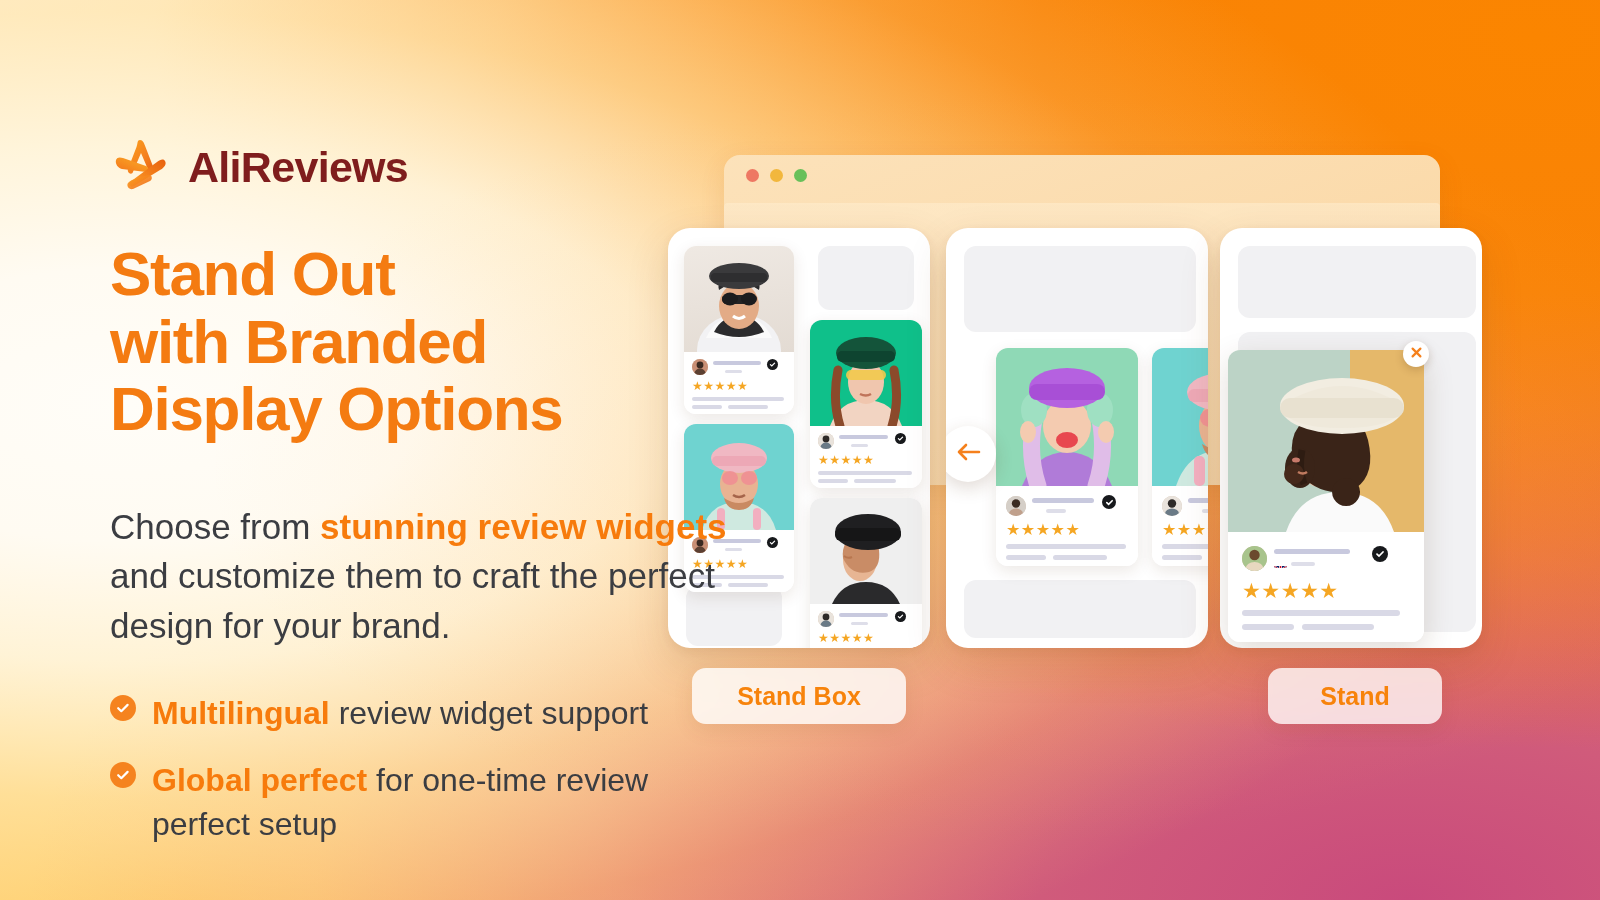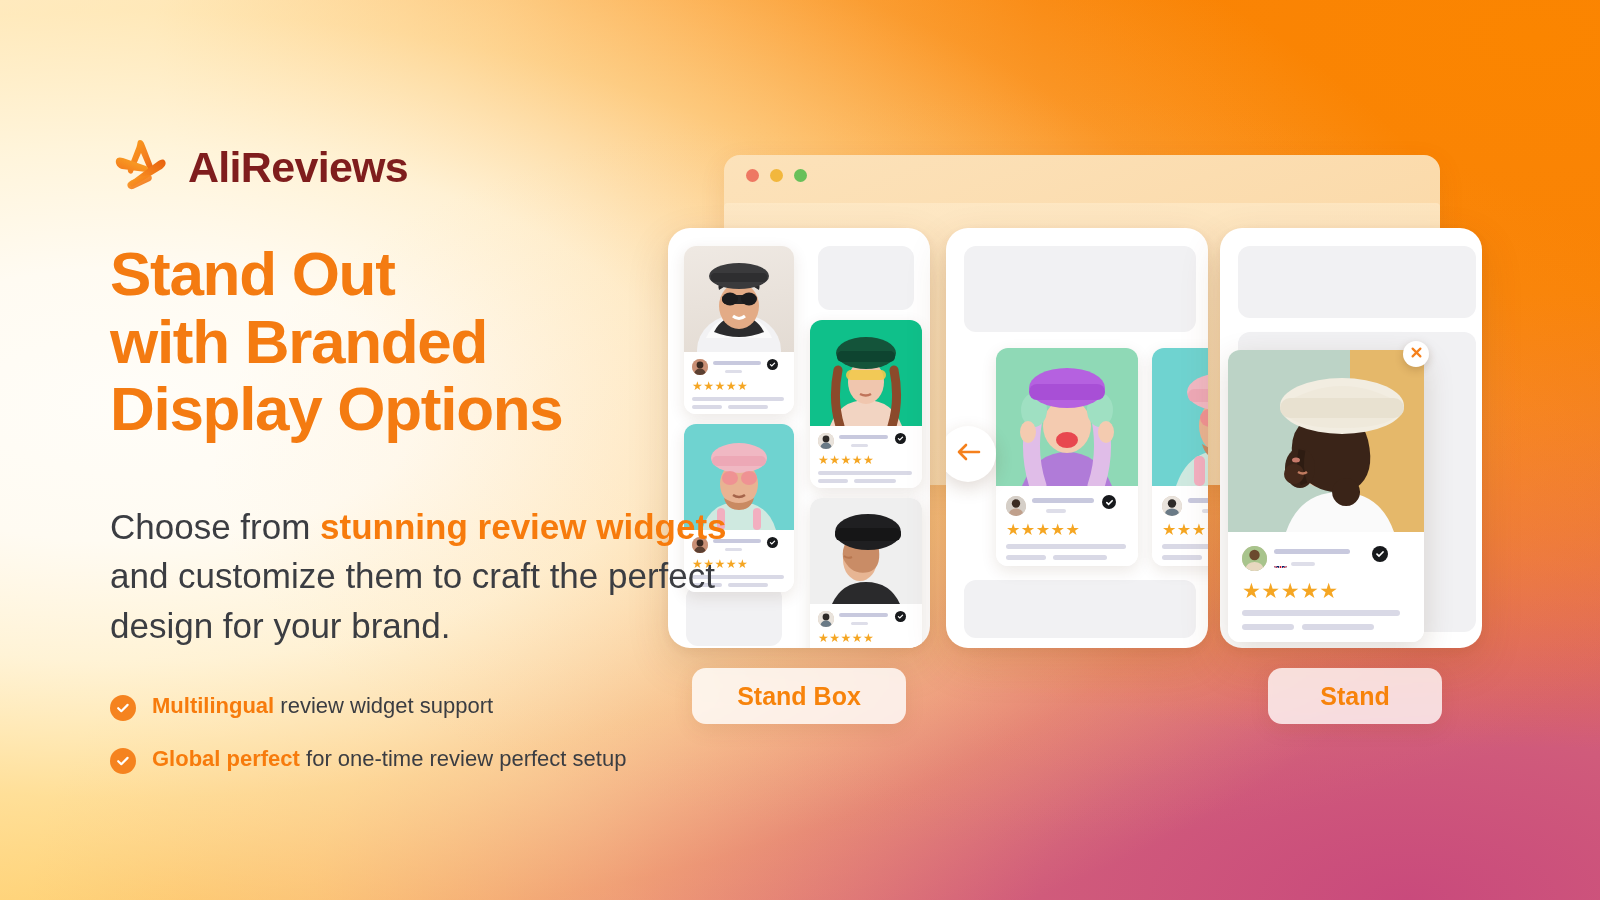--- a/index.html
+++ b/index.html
@@ -50,21 +50,21 @@
   }
   .subcopy b { color:#F77B0C; font-weight:700; }
 
   .bullets { margin-top:40px; display:flex; flex-direction:column; gap:23px; }
   .bullet { display:flex; align-items:flex-start; gap:16px; }
   .check {
     flex:0 0 26px; width:26px; height:26px; border-radius:50%;
     background:#F5831F; position:relative; margin-top:4px;
   }
   .check svg { position:absolute; left:5px; top:5px; }
-  .bullet-text { font-size:22px; line-height:1.38; color:#3B3D42; }
+  .bullet-text { font-size:32px; line-height:1.38; color:#3B3D42; }
   .bullet-text b { color:#F77B0C; font-weight:700; }
 
   
   .stage { position:absolute; left:640px; top:0; width:960px; height:900px; z-index:5; }
 
   .browser {
     position:absolute; left:84px; top:155px; width:716px; height:330px;
     background:linear-gradient(160deg,#FCE2BA 0%,#FBD9A8 60%,#F9D7A5 100%);
     border-radius:16px 16px 6px 6px;
     box-shadow:0 8px 26px rgba(150,70,10,0.10);

